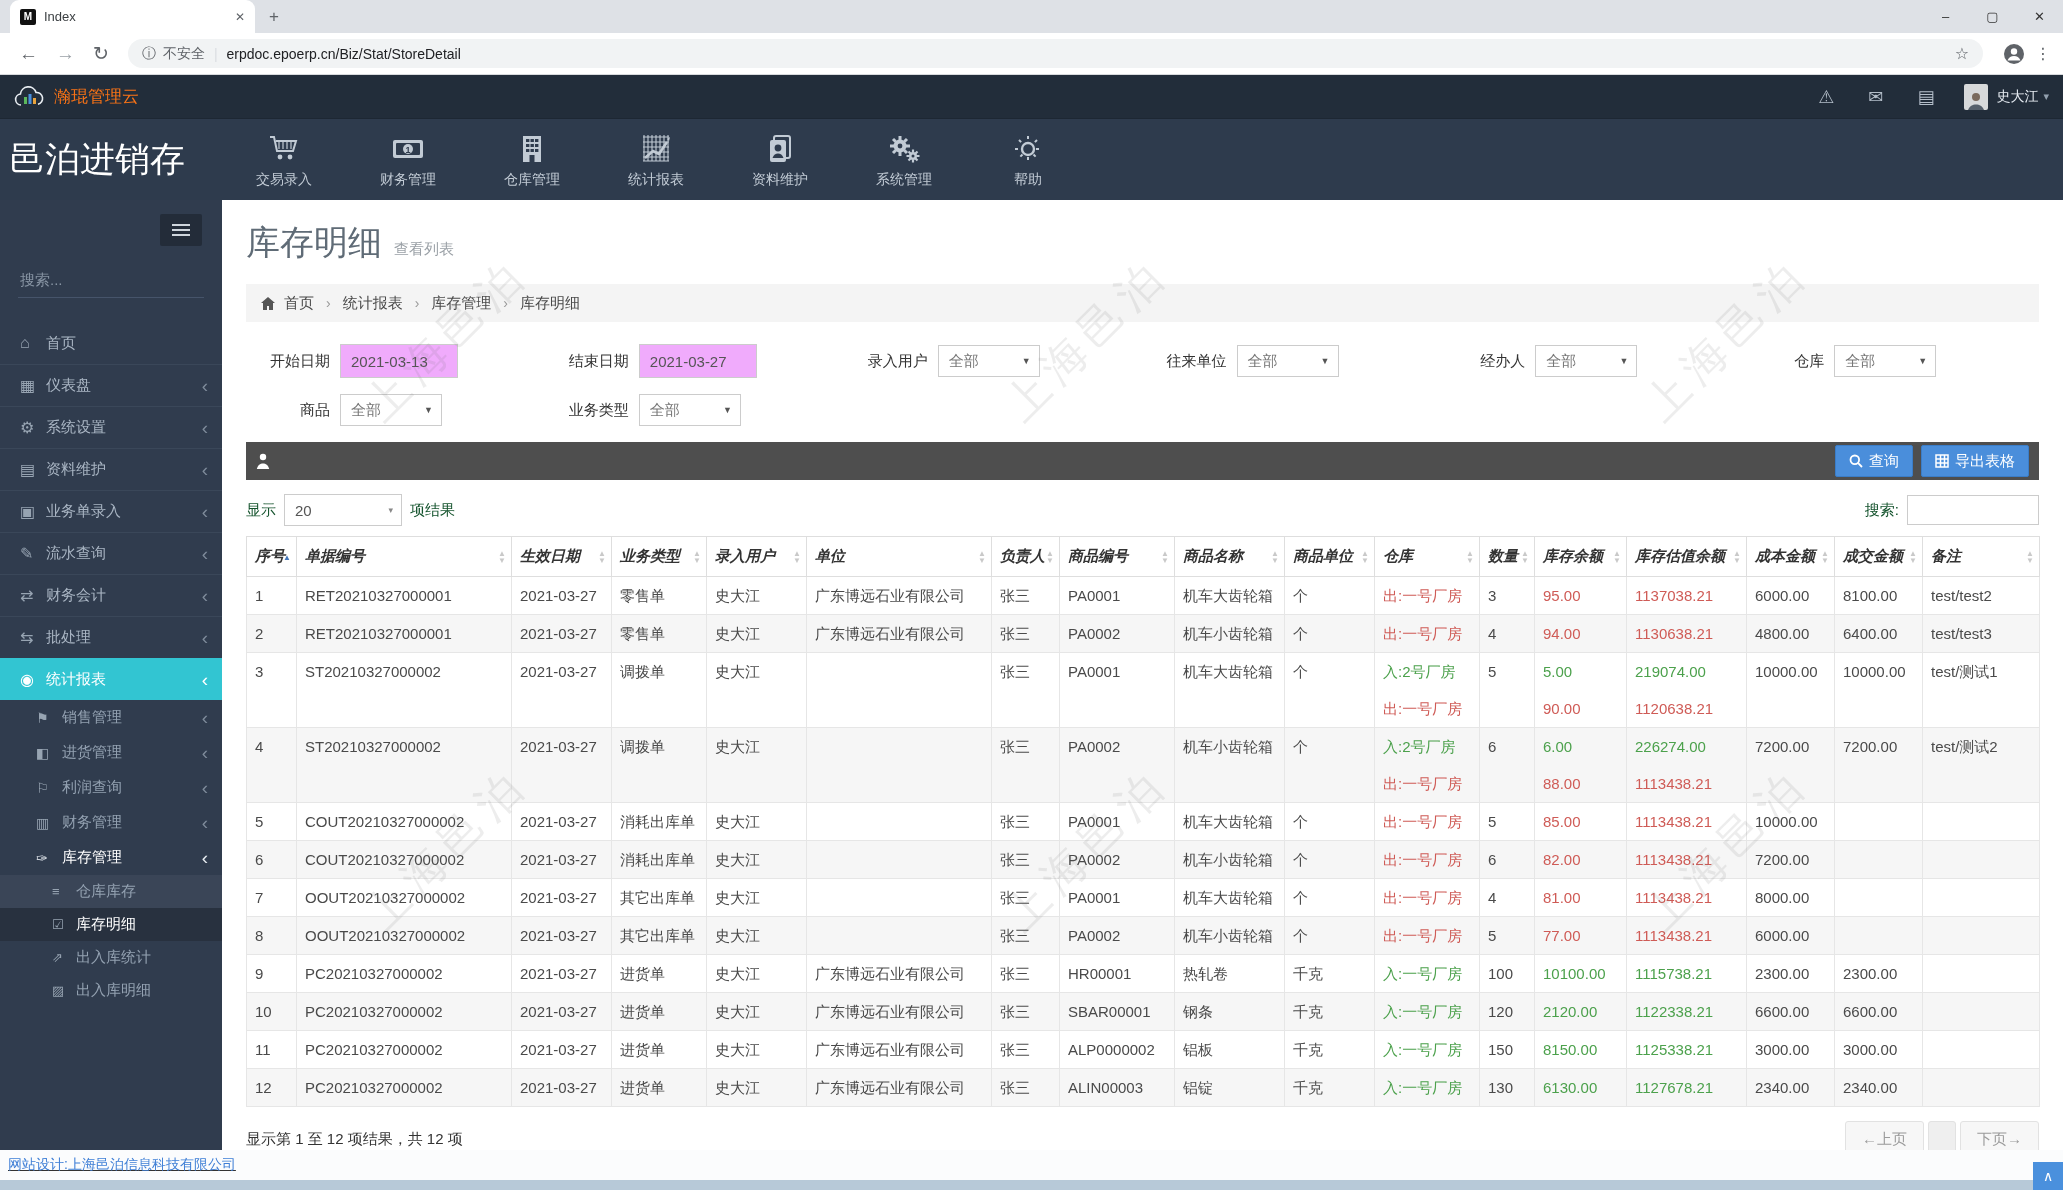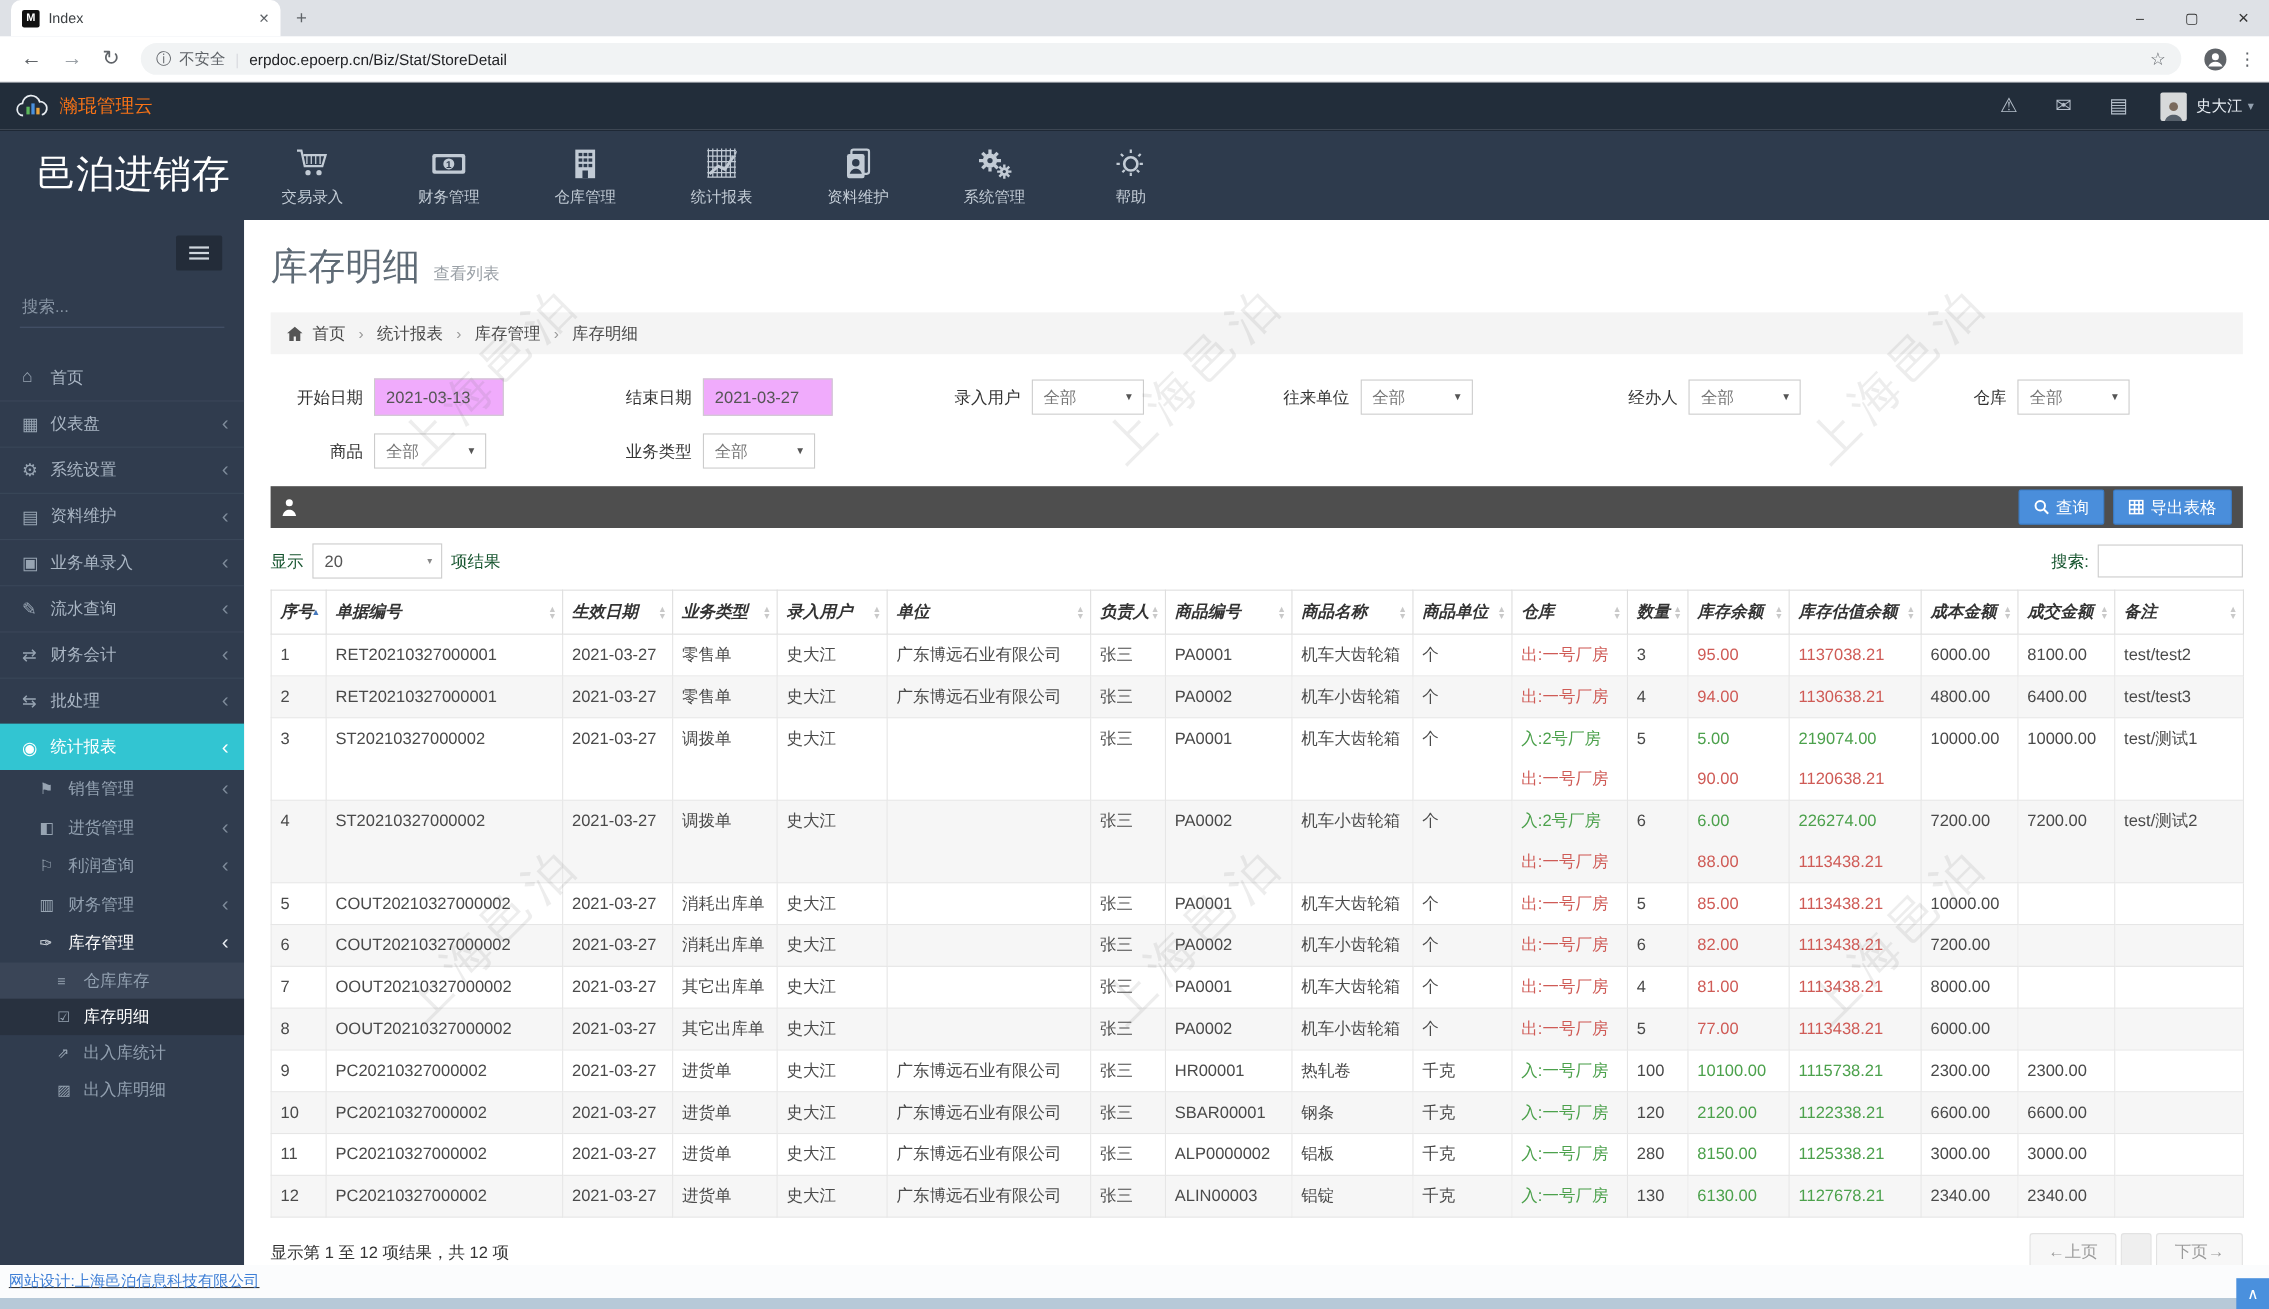--- a/index.html
+++ b/index.html
@@ -35,21 +35,21 @@
   .logo{margin-right:10px;display:flex;align-items:center;}
   .brand{color:#f97316;font-size:17px;}
   .hdr-right{margin-left:auto;display:flex;align-items:center;}
   .hdr-ic{color:#b4bec9;font-size:18px;margin-left:34px;}
   .hdr-avatar{width:24px;height:26px;background:#d7d9da;border-radius:2px;margin-left:30px;
        display:flex;align-items:flex-end;justify-content:center;overflow:hidden;}
   .hdr-user{color:#e7edf3;font-size:14px;margin-left:8px;}
   .hdr-caret{color:#93a0ae;font-size:11px;margin-left:5px;}
   
   .nav-row{height:82px;background:#2e3b4d;border-top:1px solid #1d2733;display:flex;box-sizing:border-box;}
-  .app-title{width:222px;color:#fff;font-size:35px;line-height:80px;padding-left:34px;box-sizing:border-box;
+  .app-title{width:222px;color:#fff;font-size:35px;line-height:80px;padding-left:10px;box-sizing:border-box;
        white-space:nowrap;}
   .nav-item{width:124px;display:flex;flex-direction:column;align-items:center;justify-content:center;}
   .nav-item .ni-icon{height:36px;display:flex;align-items:center;justify-content:center;color:#c2cbd5;}
   .nav-item .ni-label{font-size:14px;color:#c3ccd6;margin-top:4px;}
   
   .body-row{display:flex;height:950px;}
   .sidebar{width:222px;background:#303c4e;box-sizing:border-box;flex-shrink:0;}
   .hamburger{width:42px;height:32px;background:#232c39;border-radius:2px;margin:14px 20px 0 auto;
        display:flex;flex-direction:column;justify-content:center;align-items:center;gap:3px;}
   .hamburger i{display:block;width:18px;height:2px;background:#cfd6dd;}
@@ -1176,21 +1176,21 @@
             <td>
               <div class="ln">铝板</div>
             </td>
             <td>
               <div class="ln">千克</div>
             </td>
             <td>
               <div class="ln c-in">入:一号厂房</div>
             </td>
             <td>
-              <div class="ln">280</div>
+              <div class="ln">150</div>
             </td>
             <td>
               <div class="ln c-in">8150.00</div>
             </td>
             <td>
               <div class="ln c-in">1125338.21</div>
             </td>
             <td>
               <div class="ln">3000.00</div>
             </td>

